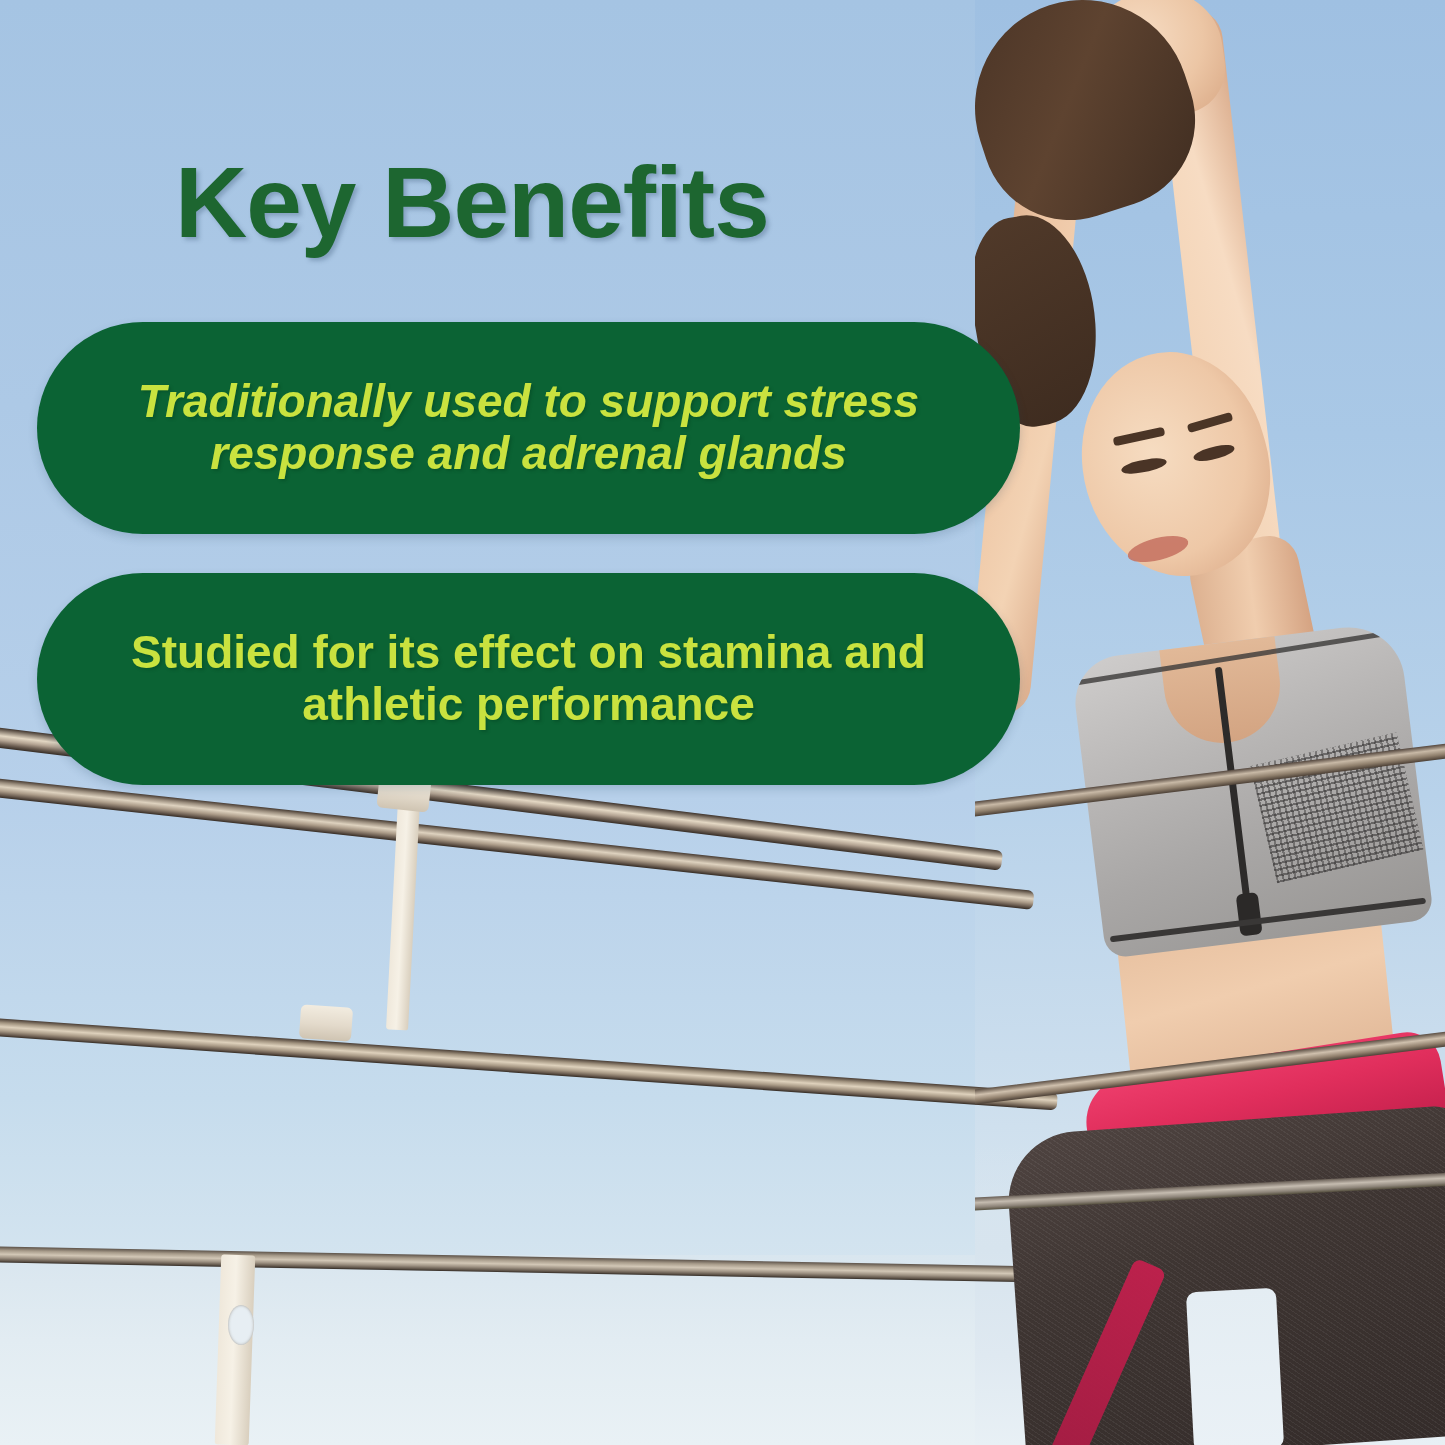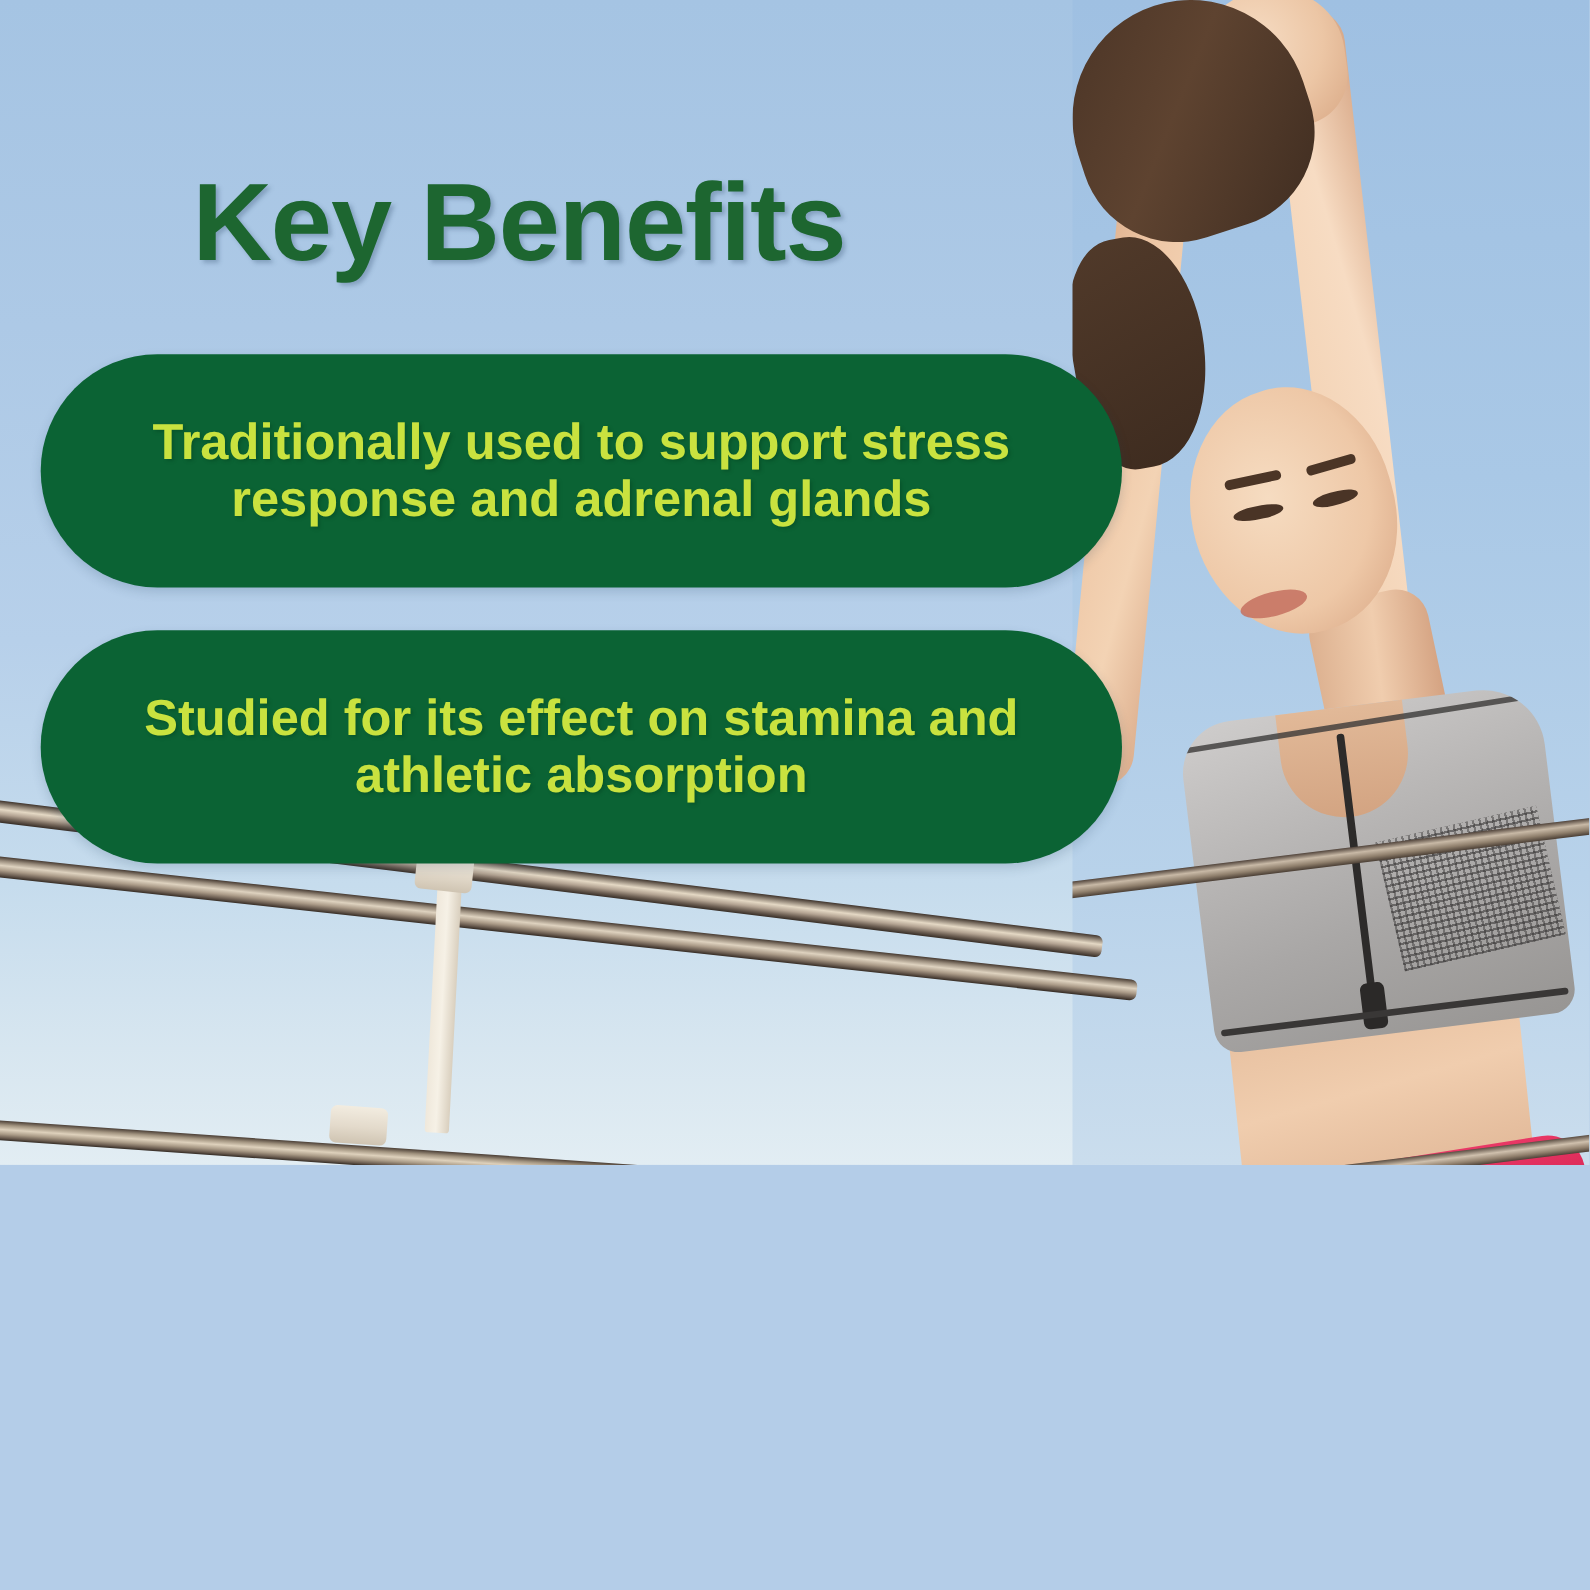--- a/index.html
+++ b/index.html
@@ -2,21 +2,21 @@
 <html><head>
 <meta charset="utf-8">
 <style>
   html,body{margin:0;padding:0;}
   body{
     width:1445px;height:1445px;overflow:hidden;
     font-family:"Liberation Sans","DejaVu Sans",sans-serif;
     background:#b4cde8;
   }
   #stage{
-    position:relative;width:1445px;height:1059px;overflow:hidden;
+    position:relative;width:1445px;height:1445px;overflow:hidden;
     background:linear-gradient(180deg,#a5c4e3 0%,#adc9e6 28%,#b7d0ea 55%,#c6dced 76%,#d7e6f0 90%,#e2edf3 100%);
   }
 
   
   .photo{
     position:absolute;top:0;right:0;width:470px;height:1445px;overflow:hidden;
     background:linear-gradient(180deg,#9fc0e2 0%,#a9c8e6 30%,#b8d2ea 55%,#cfe0ee 78%,#dfeaf2 92%,#e6eef4 100%);
   }
   
   .photo .sea{
@@ -205,21 +205,21 @@
     white-space:nowrap;
   }
   .pill{
     position:absolute;background:#0b6334;display:flex;align-items:center;justify-content:center;
     box-shadow:0 4px 10px rgba(30,60,90,.18);
   }
   .pill .ptext{
     color:#c9e23f;font-weight:bold;text-align:center;line-height:1.12;
     text-shadow:2px 2px 3px rgba(0,60,30,.35);padding:0 46px;
   }
-  .pill1{left:37px;top:322px;width:983px;height:212px;border-radius:106px;}
+  .pill1{left:37px;top:322px;width:983px;height:212px;border-radius:106px;font-style:italic;}
   .pill1 .ptext{font-size:46px;}
   .pill2{left:37px;top:573px;width:983px;height:212px;border-radius:106px;}
   .pill2 .ptext{font-size:46px;}
   .pill3{left:37px;top:853px;width:965px;height:160px;border-radius:80px;}
   .pill3 .ptext{font-size:45px;}
   .pill4{left:67px;top:1053px;width:925px;height:215px;border-radius:108px;}
   .pill4 .ptext{font-size:46px;}
 </style>
 </head>
 <body>
@@ -279,19 +279,19 @@
 
   <div class="content">
 
     <div class="title">Key Benefits</div>
 
     <div class="pill pill1">
       <div class="ptext">Traditionally used to support stress response and adrenal glands</div>
     </div>
 
     <div class="pill pill2">
-      <div class="ptext">Studied for its effect on stamina and athletic absorption</div>
+      <div class="ptext">Studied for its effect on stamina and athletic performance</div>
     </div>
 
 
 
   </div>
 </div>
 
 </body></html>

